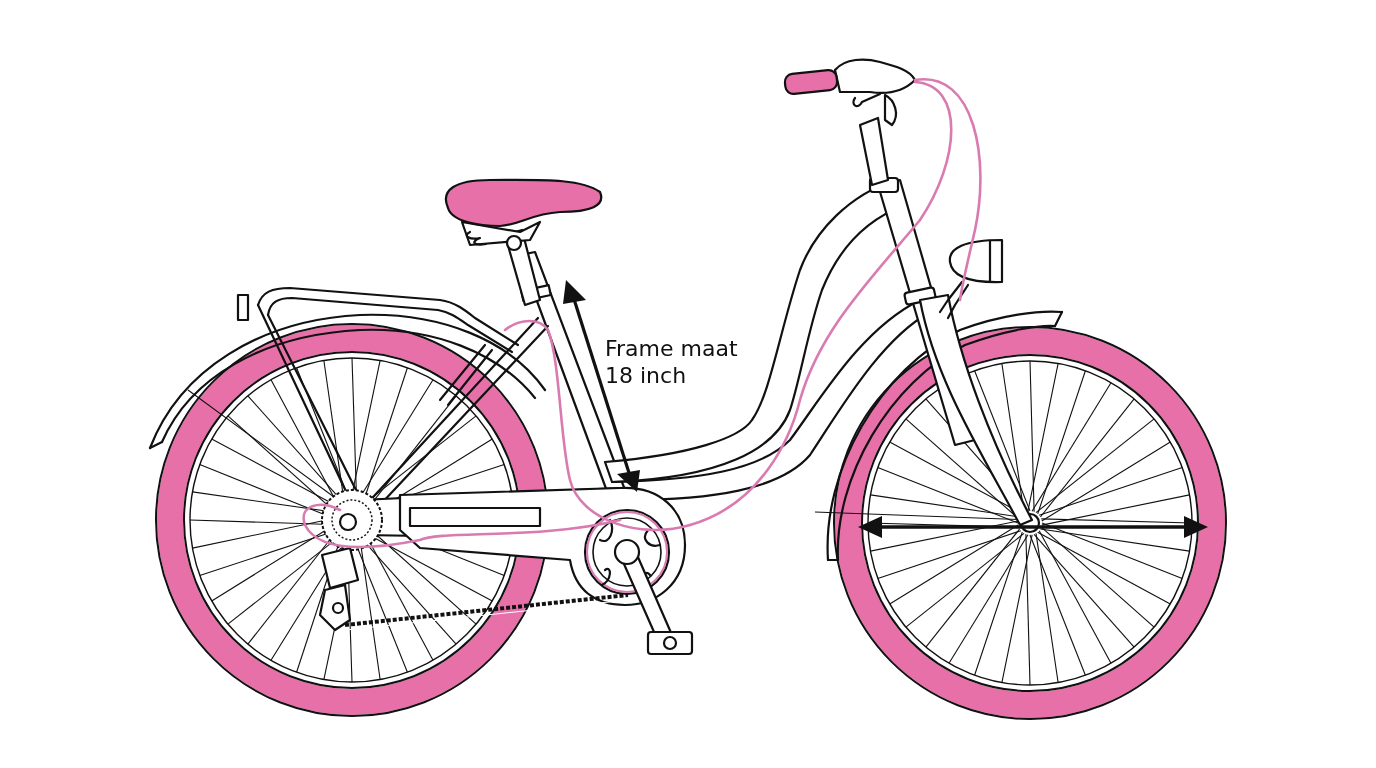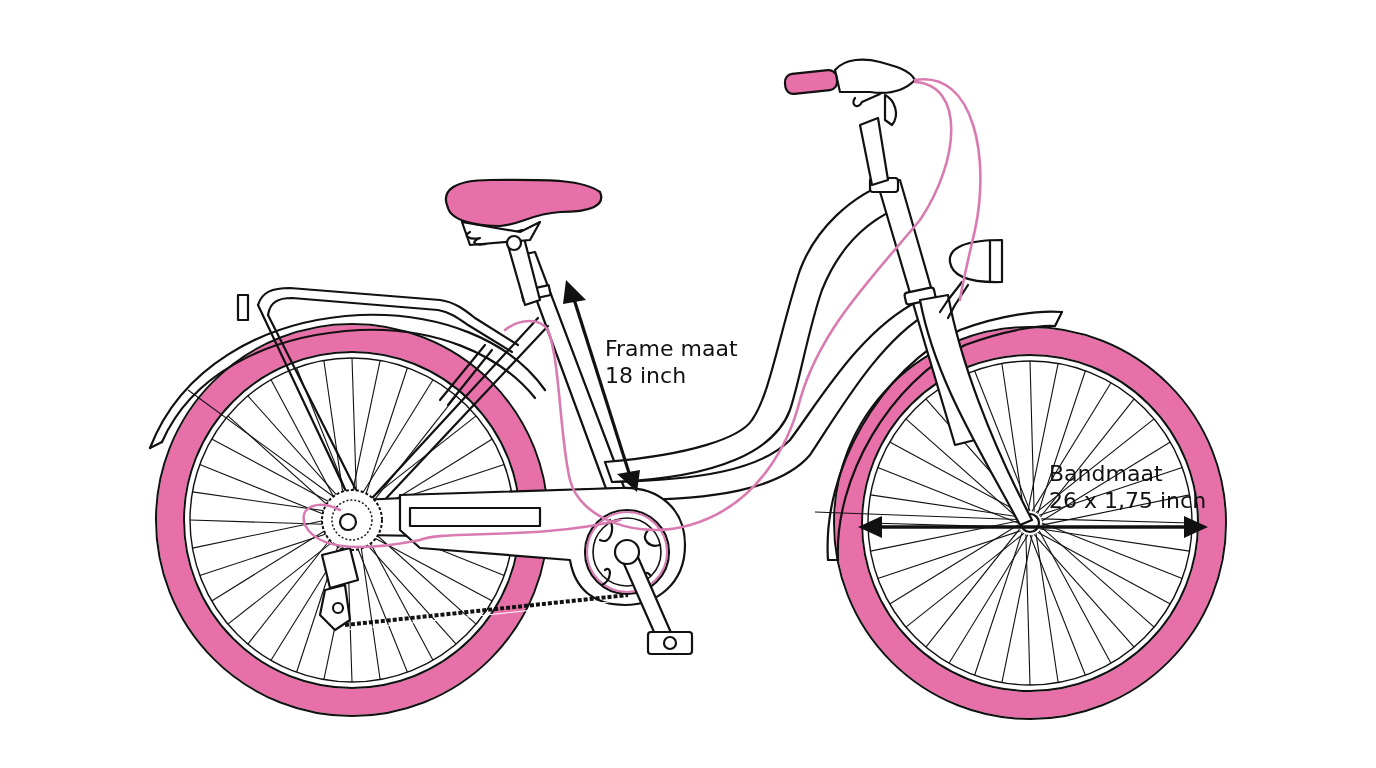--- a/index.html
+++ b/index.html
@@ -224,17 +224,13 @@
     <polygon points="858,527 882,516 882,538" fill="#111"></polygon>
     <polygon points="1208,527 1184,516 1184,538" fill="#111"></polygon>
   </g>
 </svg>
 
 
 <div class="label" style="left:605px; top:335px;">
   <div>Frame maat</div>
   <div>18 inch</div>
 </div>
-<div class="label" style="left:1049px; top:460px;">
-  <div>Bandmaat</div>
-  <div>26 x 1,75 inch</div>
 </div>
-</div>
 
 </body></html>

